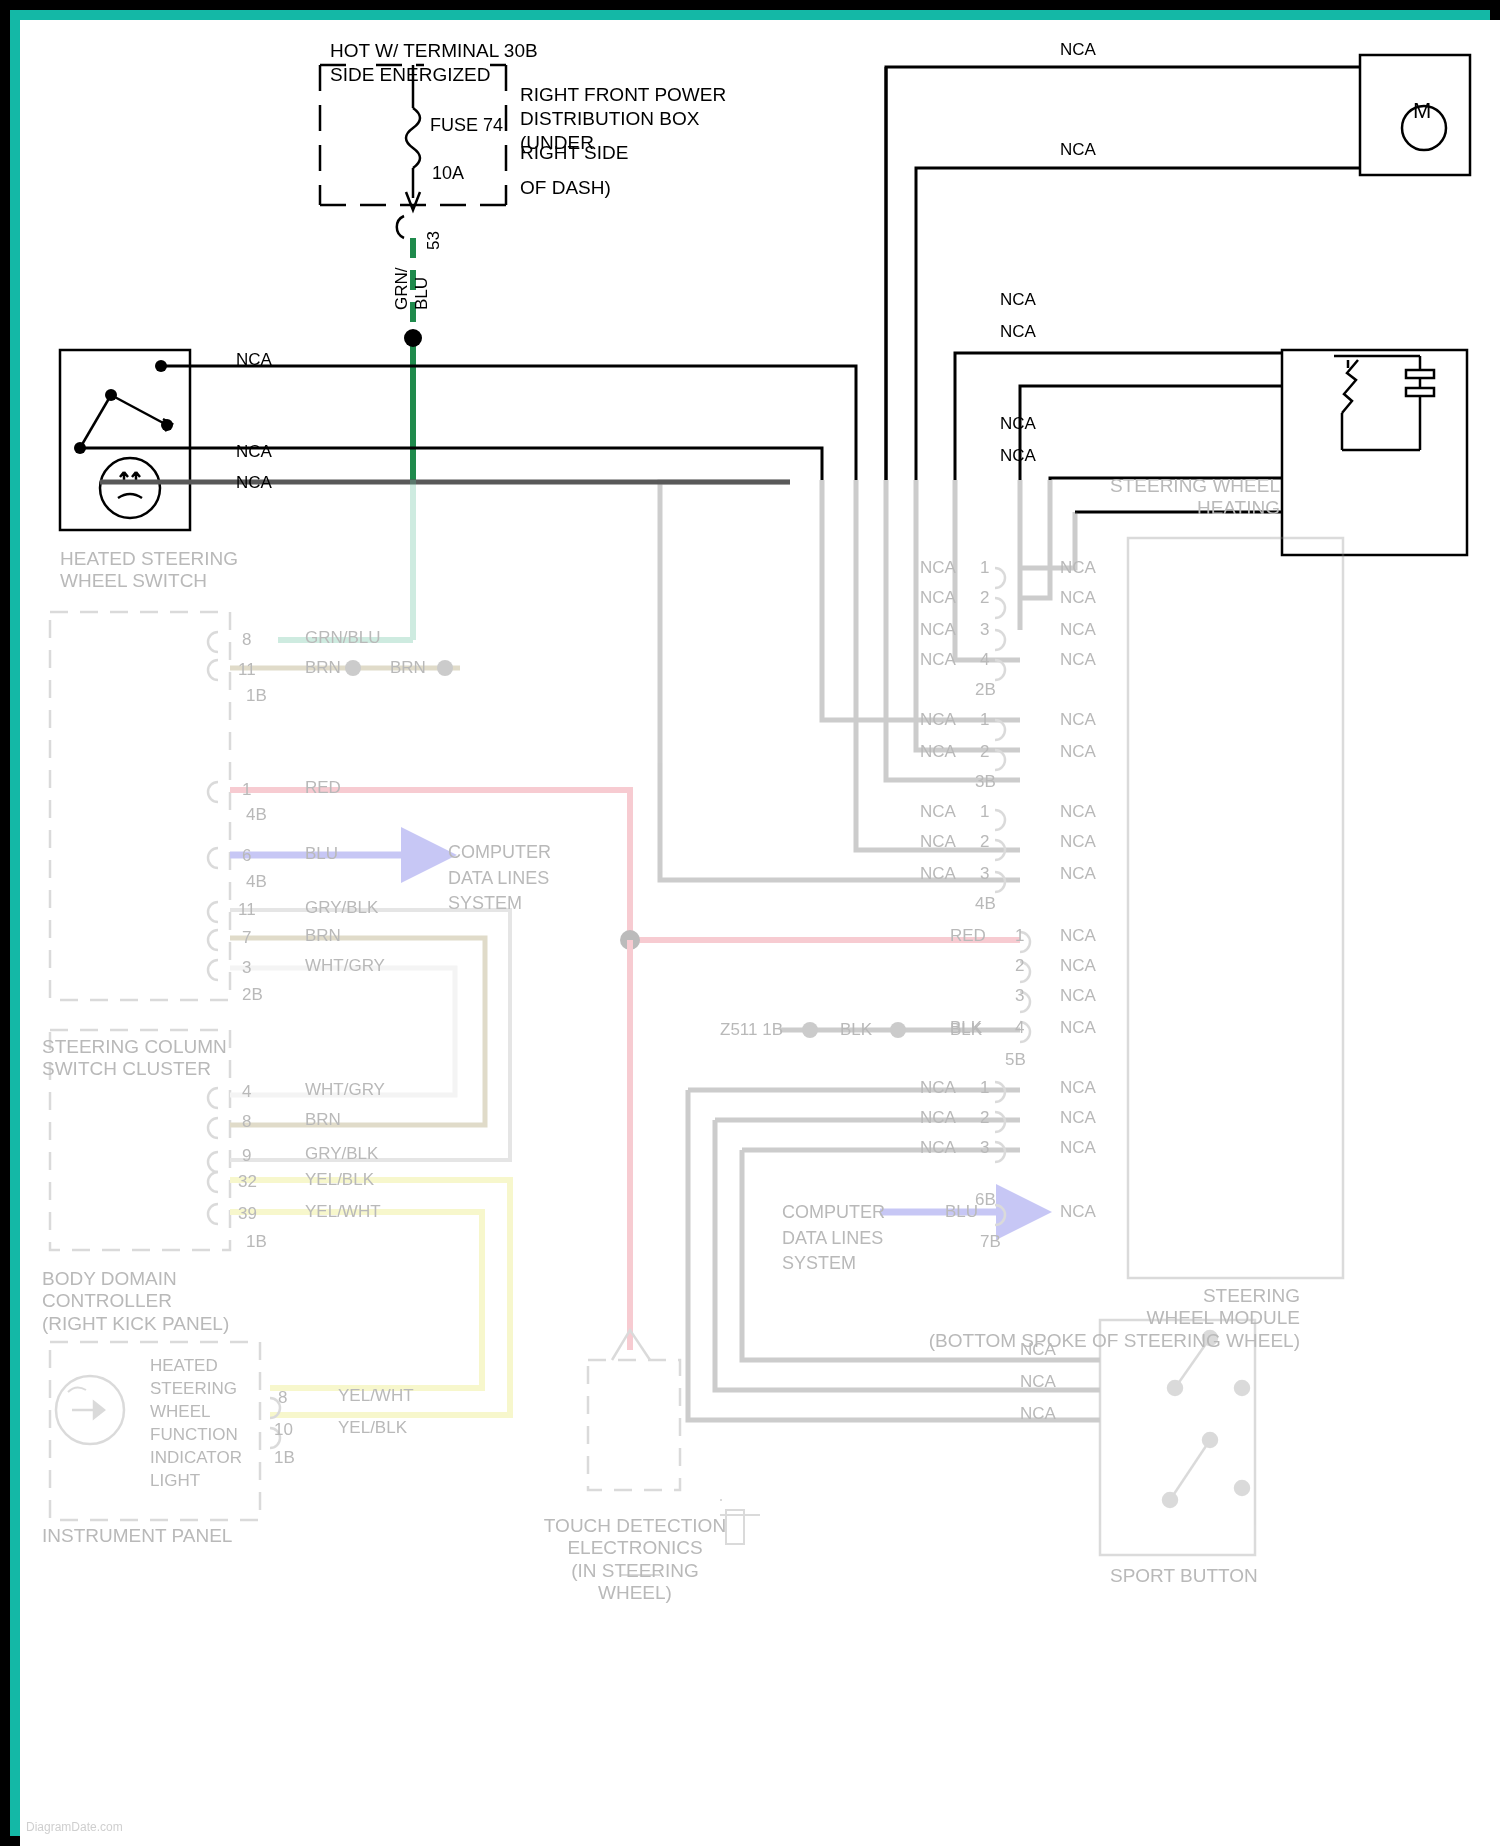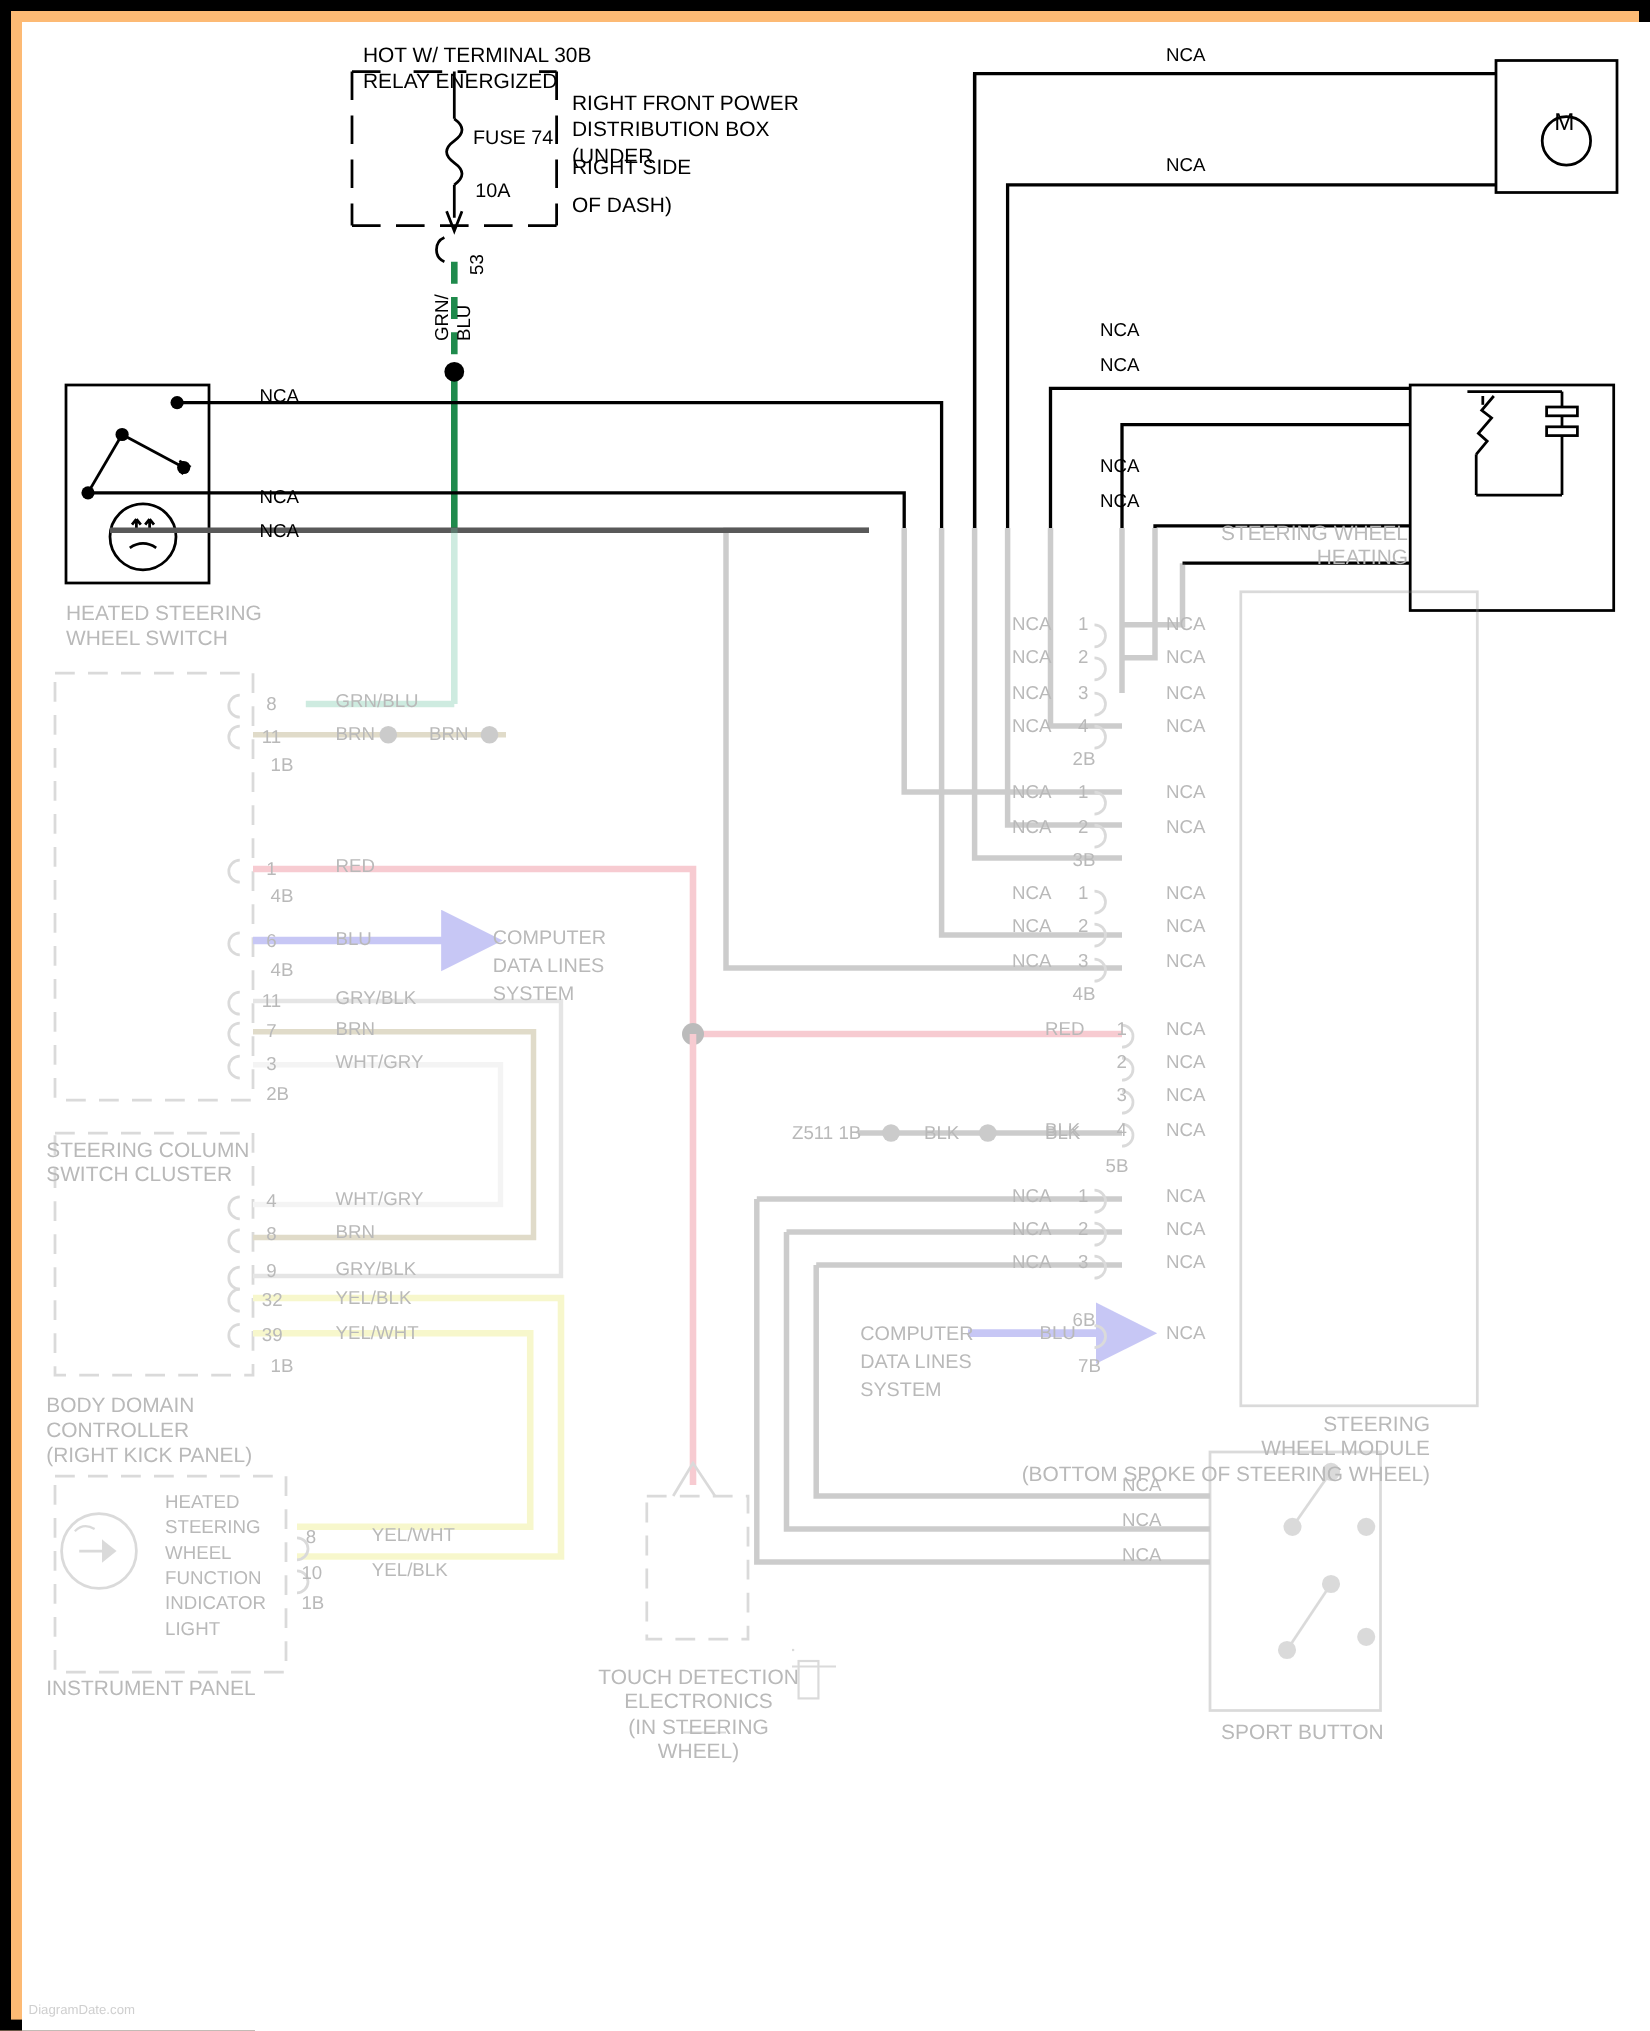--- a/index.html
+++ b/index.html
@@ -8,21 +8,21 @@
     width:1500px; height:1846px;
     background:#ffffff;
     font-family:"Liberation Sans", sans-serif;
     position:relative;
     overflow:hidden;
   }
   
   #frame {
     position:absolute; left:0; top:0; width:1500px; height:1846px;
     border:10px solid #000;
-    background:#fdba74;
+    background:#14b8a6;
   }
   #canvas {
     position:absolute; left:10px; top:10px; width:1480px; height:1826px;
     overflow:hidden;
     background:#fff;
   }
   .lbl {
     position:absolute;
     font-size:17px;
     color:#000;
@@ -240,21 +240,21 @@
           <circle cx="1155" cy="1368" r="7"></circle>
           <circle cx="1190" cy="1420" r="7"></circle>
           <circle cx="1222" cy="1468" r="7"></circle>
           <line x1="1190" y1="1420" x2="1150" y2="1480" stroke="#888"></line>
           <circle cx="1150" cy="1480" r="7"></circle>
         </g>
       </g>
     </svg>
 
     <div class="lbl" style="left:310px; top:20px; font-size:19px;">HOT W/ TERMINAL 30B</div>
-    <div class="lbl" style="left:310px; top:44px; font-size:19px;">RELAY ENERGIZED</div>
+    <div class="lbl" style="left:310px; top:44px; font-size:19px;">SIDE ENERGIZED</div>
 
     <div class="lbl" style="left:410px; top:95px; font-size:18px;">FUSE 74</div>
     <div class="lbl" style="left:412px; top:143px; font-size:18px;">10A</div>
 
     <div class="lbl" style="left:500px; top:64px; font-size:19px;">RIGHT FRONT POWER</div>
     <div class="lbl" style="left:500px; top:88px; font-size:19px;">DISTRIBUTION BOX</div>
     <div class="lbl" style="left:500px; top:112px; font-size:19px;">(UNDER</div>
     <div class="lbl" style="left:500px; top:122px; font-size:19px;">RIGHT SIDE</div>
     <div class="lbl" style="left:500px; top:157px; font-size:19px;">OF DASH)</div>
 

